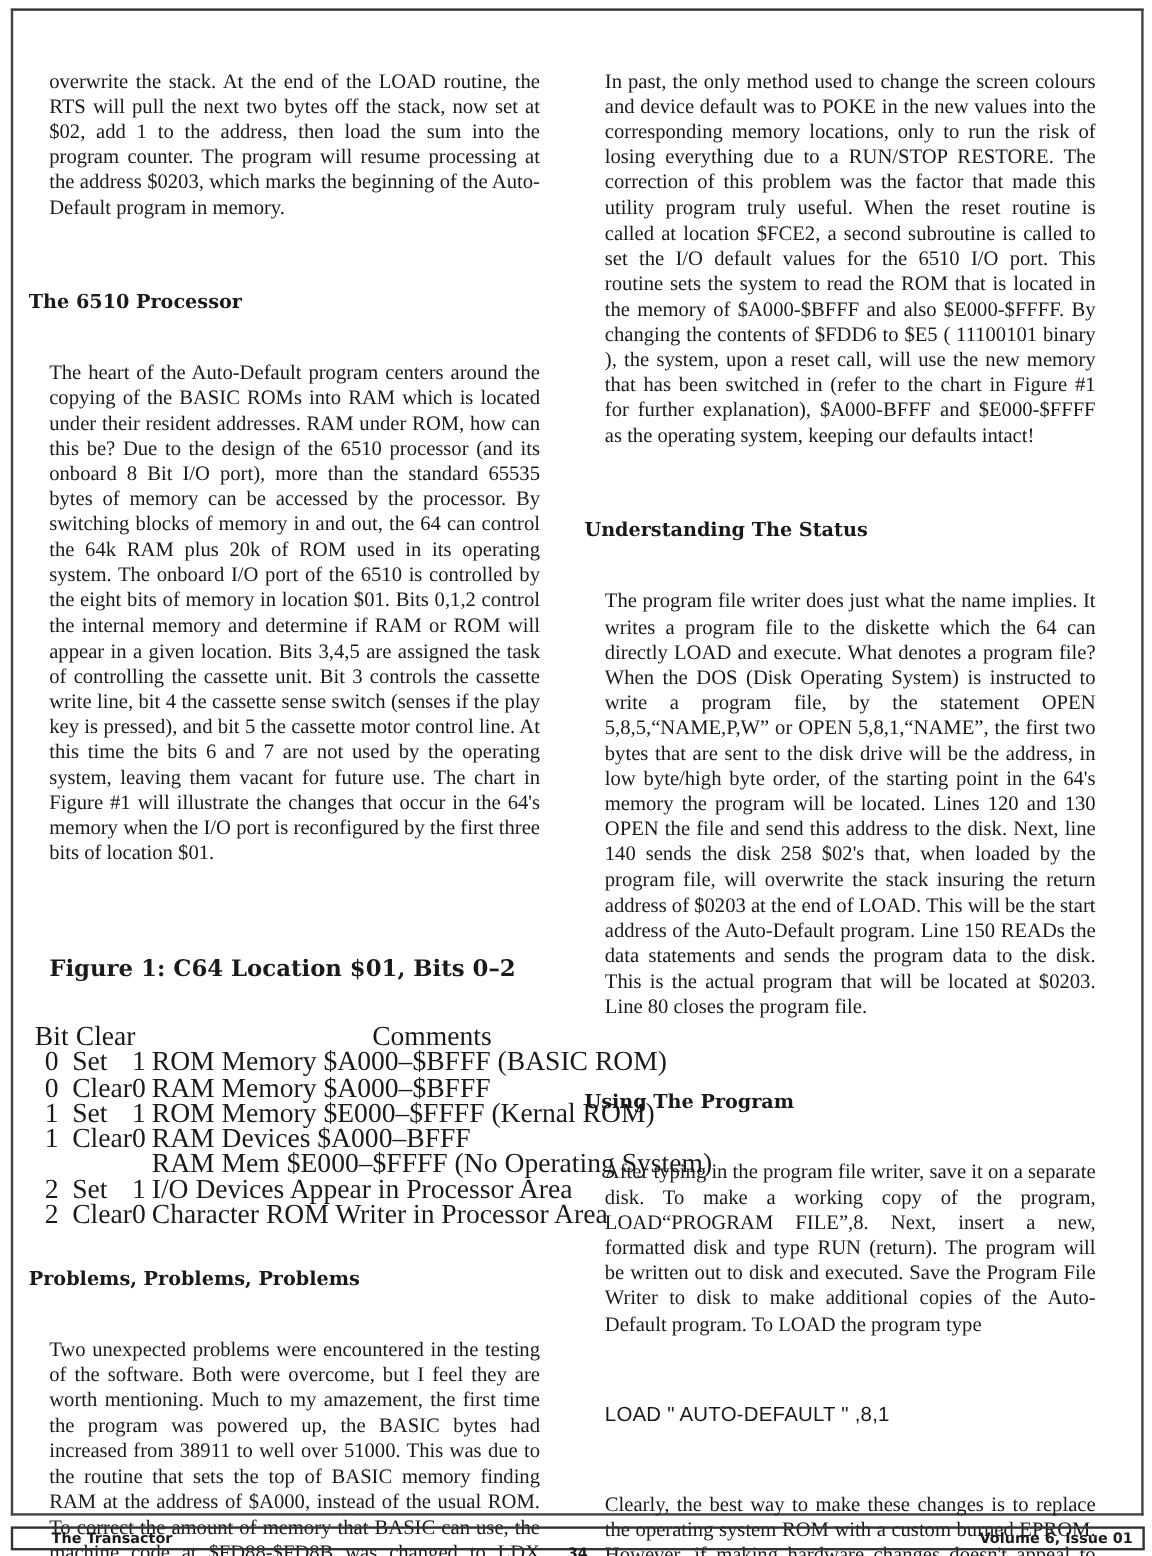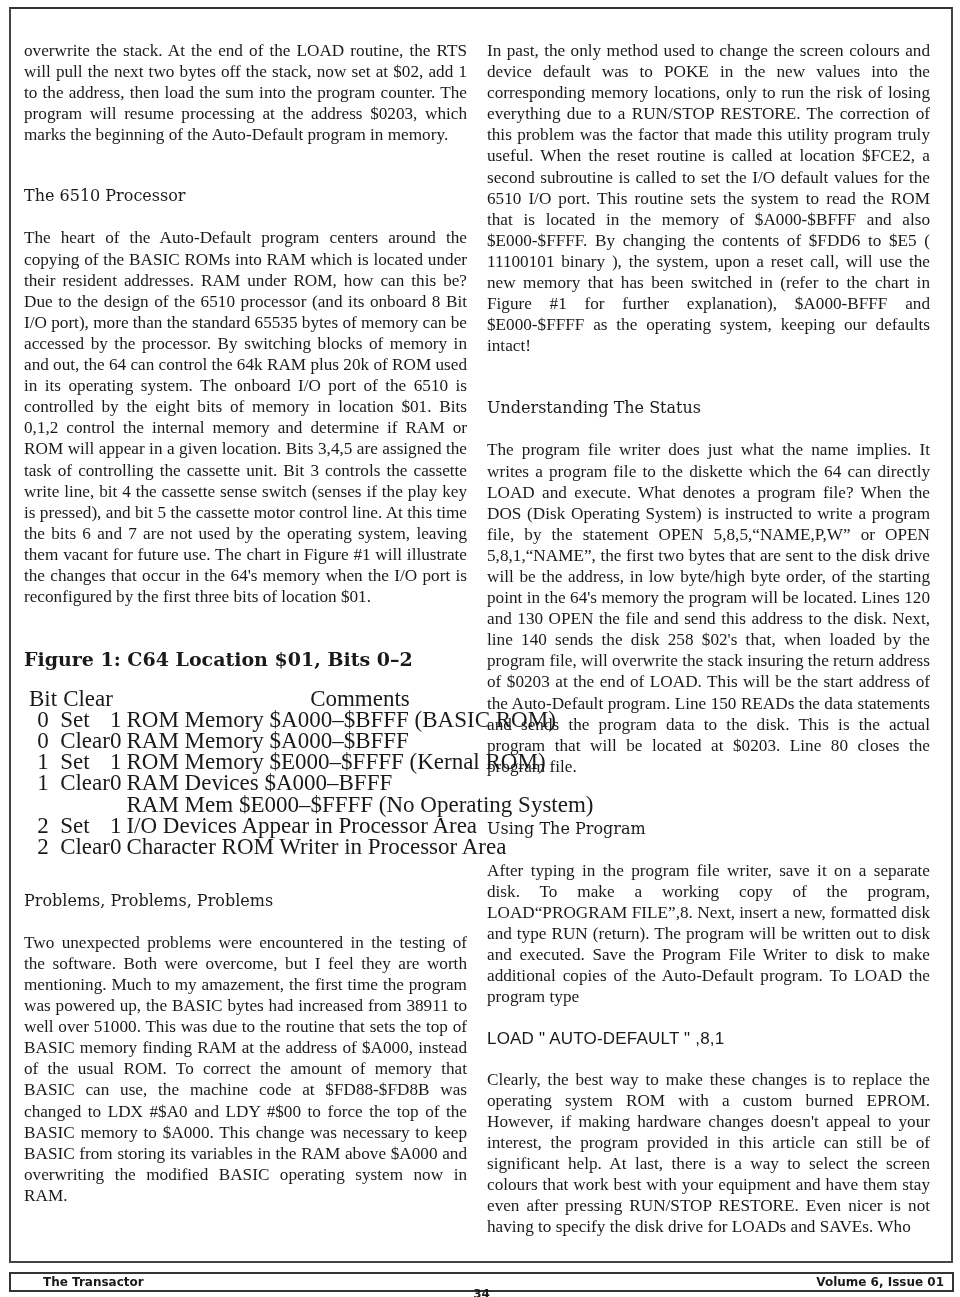--- a/index.html
+++ b/index.html
@@ -9,23 +9,23 @@
     border-top: 2px solid #333; border-left: 2px solid #444; border-right: 2px solid #444; border-bottom: 2px solid #444;
     box-sizing: border-box;
   }
   .col {
     position: absolute; top: 40px;
     font-family: "Liberation Serif", "DejaVu Serif", serif;
     font-size: 17.2px; line-height: 21.1px;
   }
   .col.left { left: 24px; width: 443px; }
   .col.right { left: 487px; width: 443px; }
-  .col p { margin: 0; text-align: justify; }
+  .col p { margin: 17px; text-align: justify; }
   .col h2 {
-    font-family: "DejaVu Serif", serif; font-weight: normal; font-size: 16px;
+    font-family: "DejaVu Serif", serif; font-weight: bold; font-size: 16px;
     margin: 0; line-height: 22px;
   }
   .gap-s { height: 21px; }
   .fig-title {
     font-family: "DejaVu Serif", serif; font-weight: bold; font-size: 19px;
     text-align: center; line-height: 22px; margin: 0;
   }
   table.fig { border-collapse: collapse; margin-left: 5px; font-size: 23px; }
   table.fig td { padding: 0; line-height: 21.1px; vertical-align: top; white-space: nowrap; }
   table.fig td.bit { width: 30px; text-align: center; }

